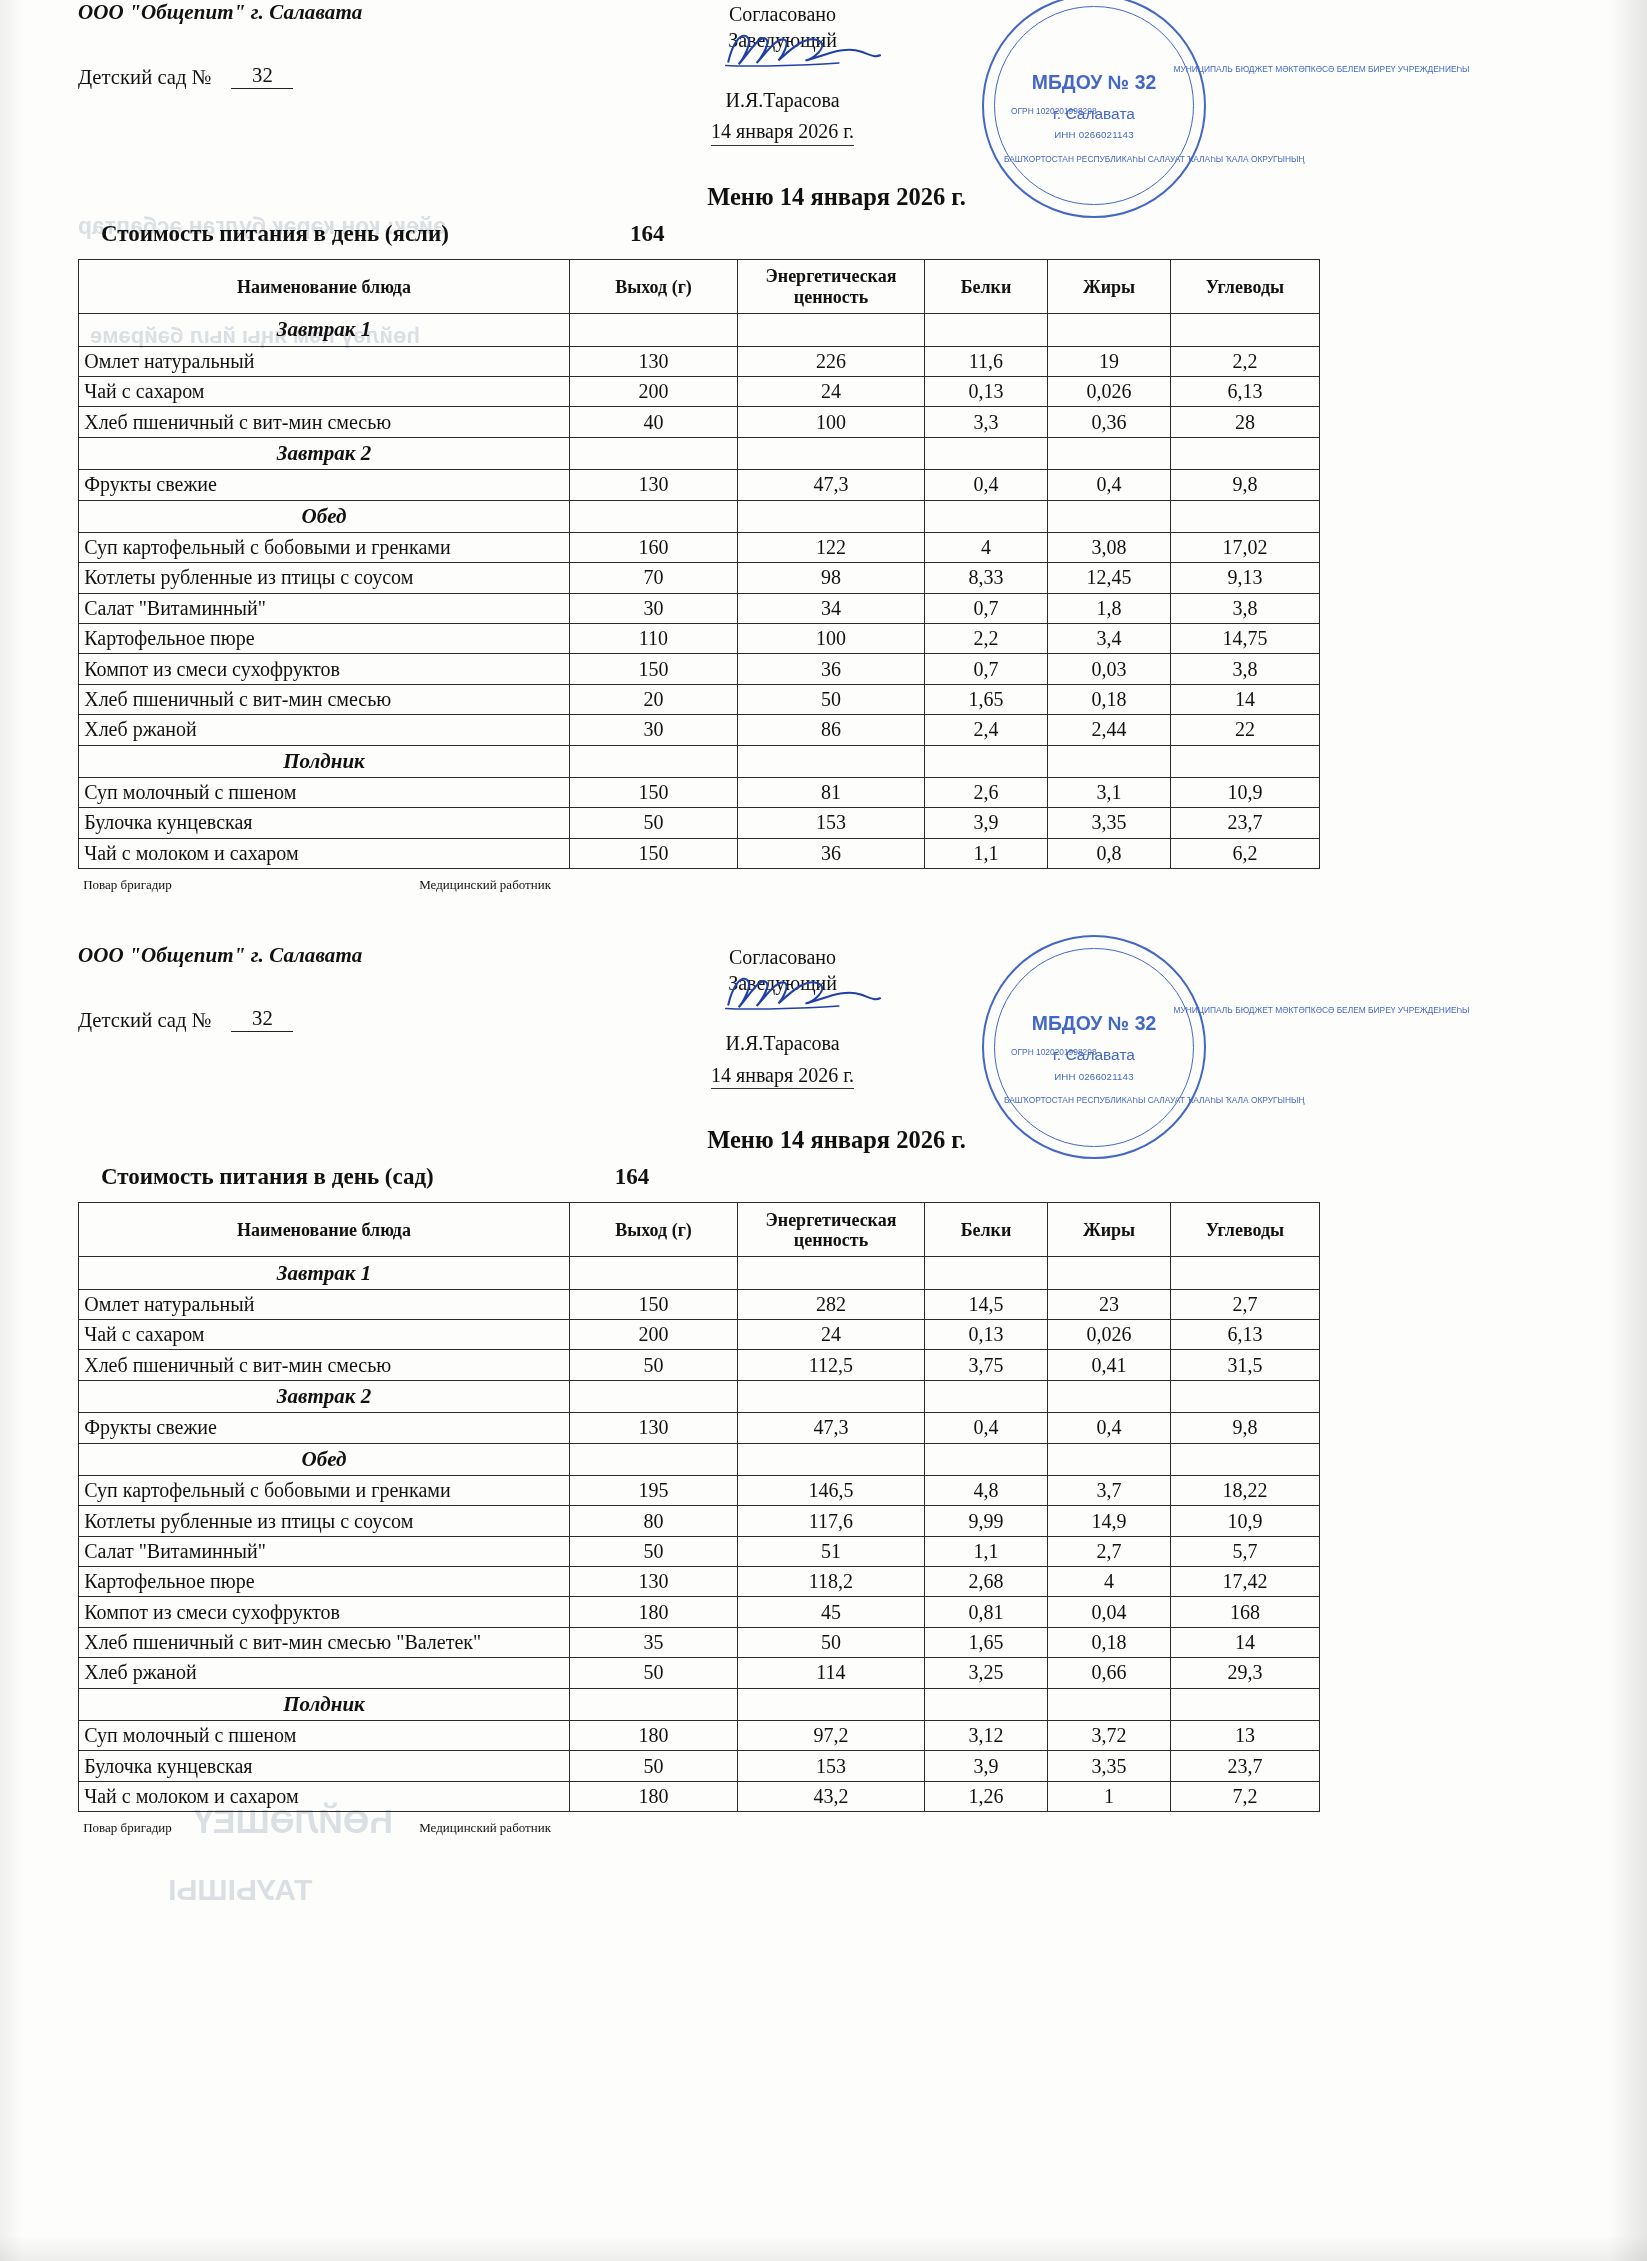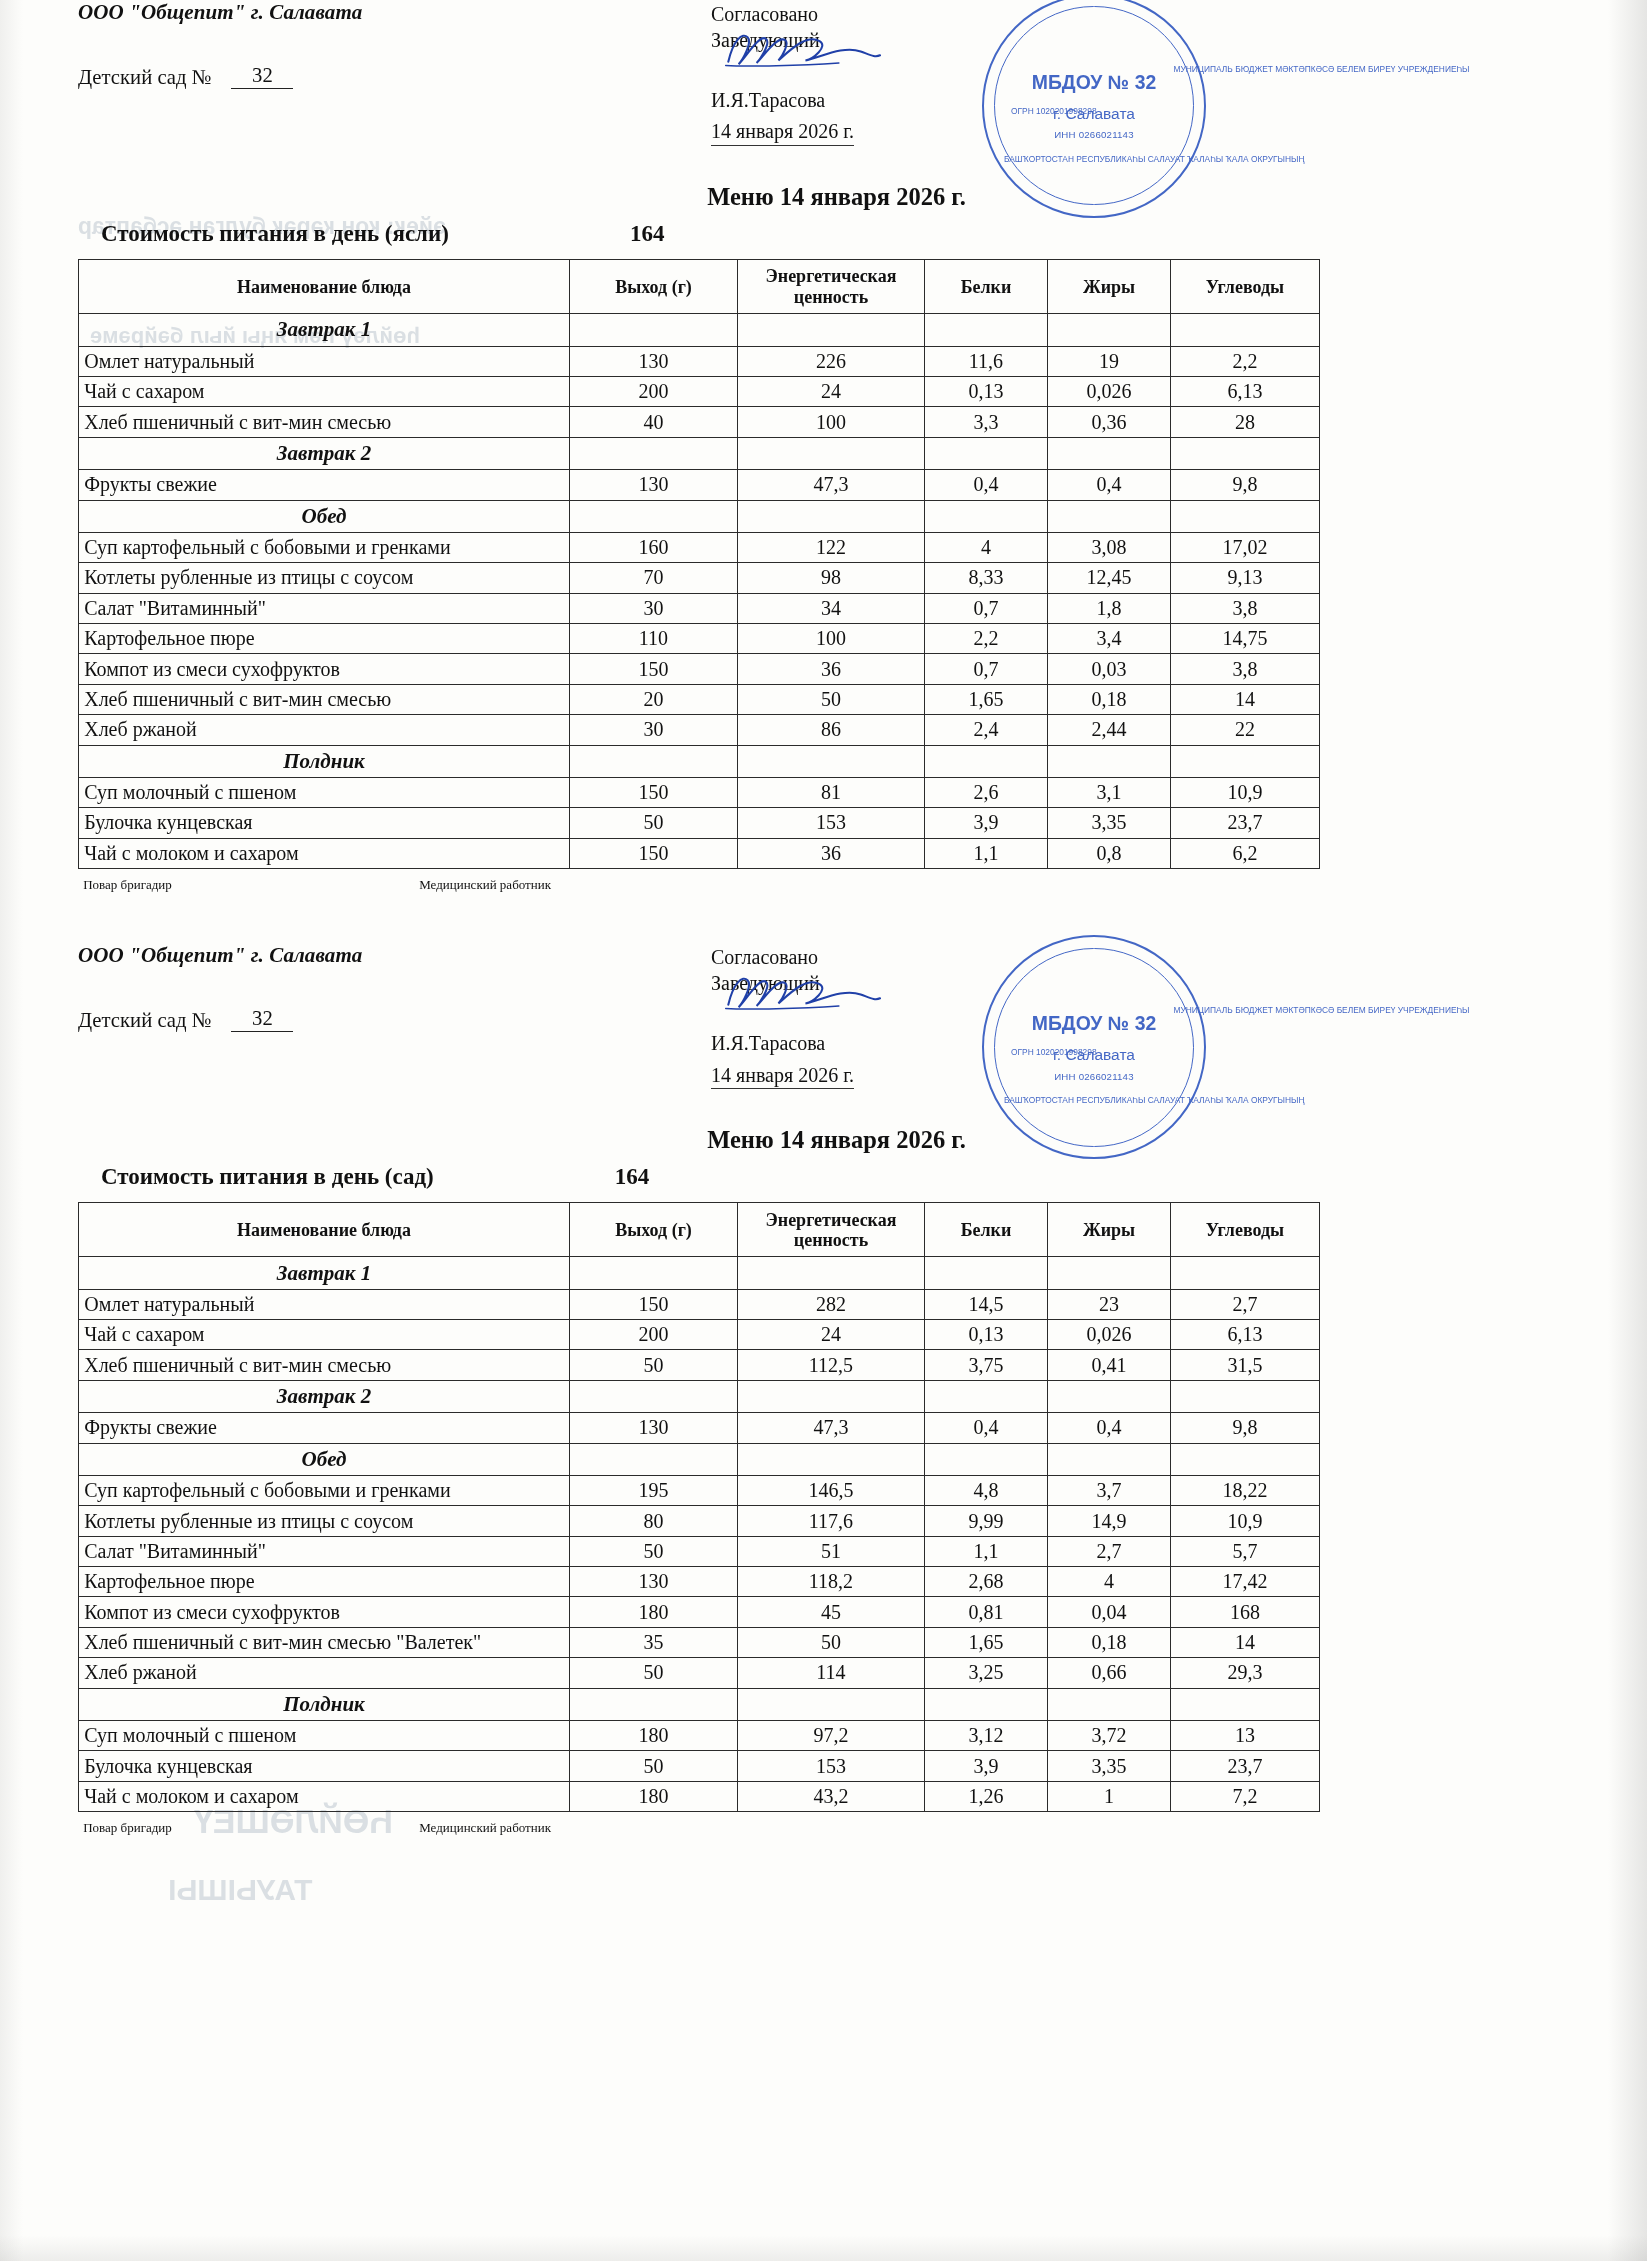--- a/index.html
+++ b/index.html
@@ -67,20 +67,21 @@
     min-width: 49px;
     text-align: center;
     border-bottom: 1.3px solid #222;
     padding: 0 6.5px 0.6px 6.5px;
   }
   .hdr-right {
     position: relative;
     padding-top: 1.3px;
     font-size: 20px;
     line-height: 1.30;
+    text-align: center;
   }
   .sig-name {
     margin-top: 34px;
     white-space: nowrap;
   }
   .sig-date {
     border-top: 0;
     white-space: nowrap;
     border-bottom: 1.3px solid #333;
     display: inline-block;

